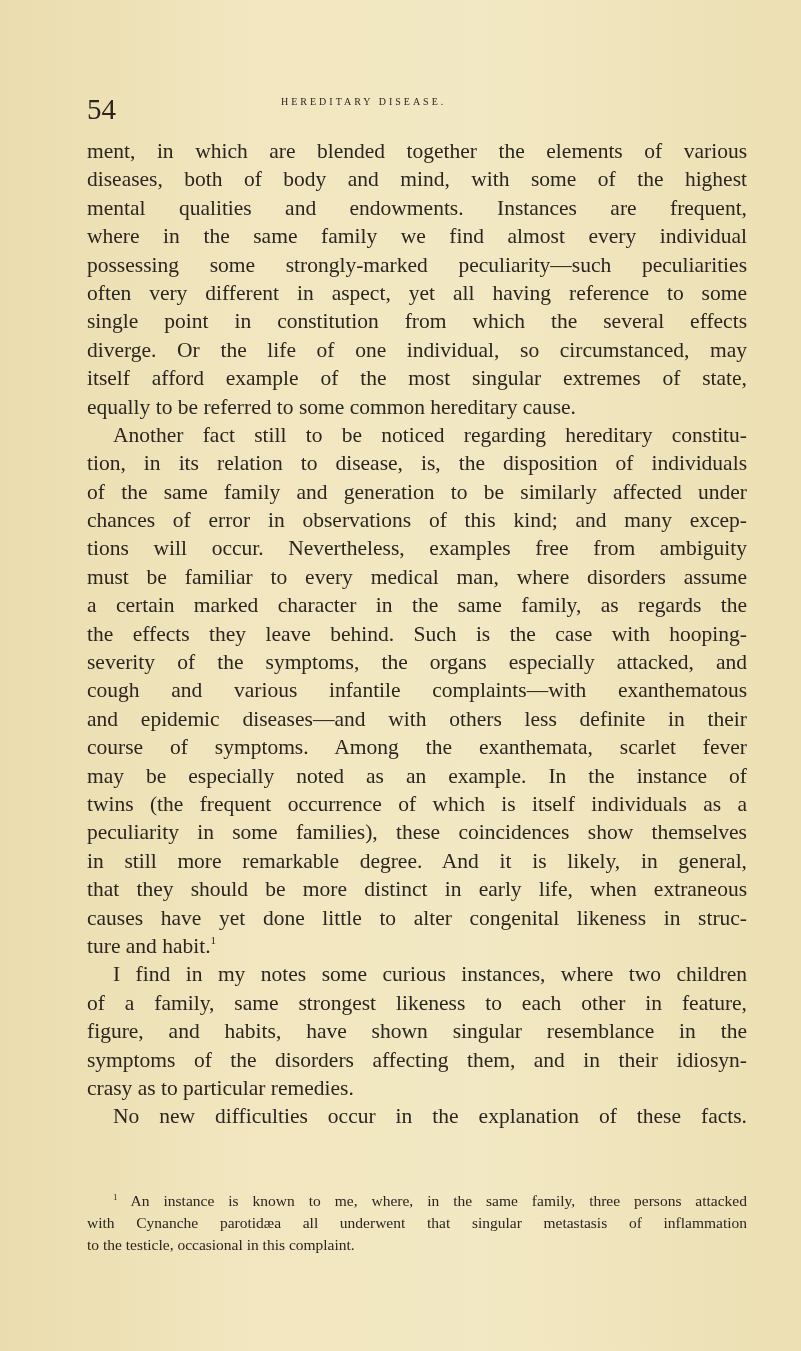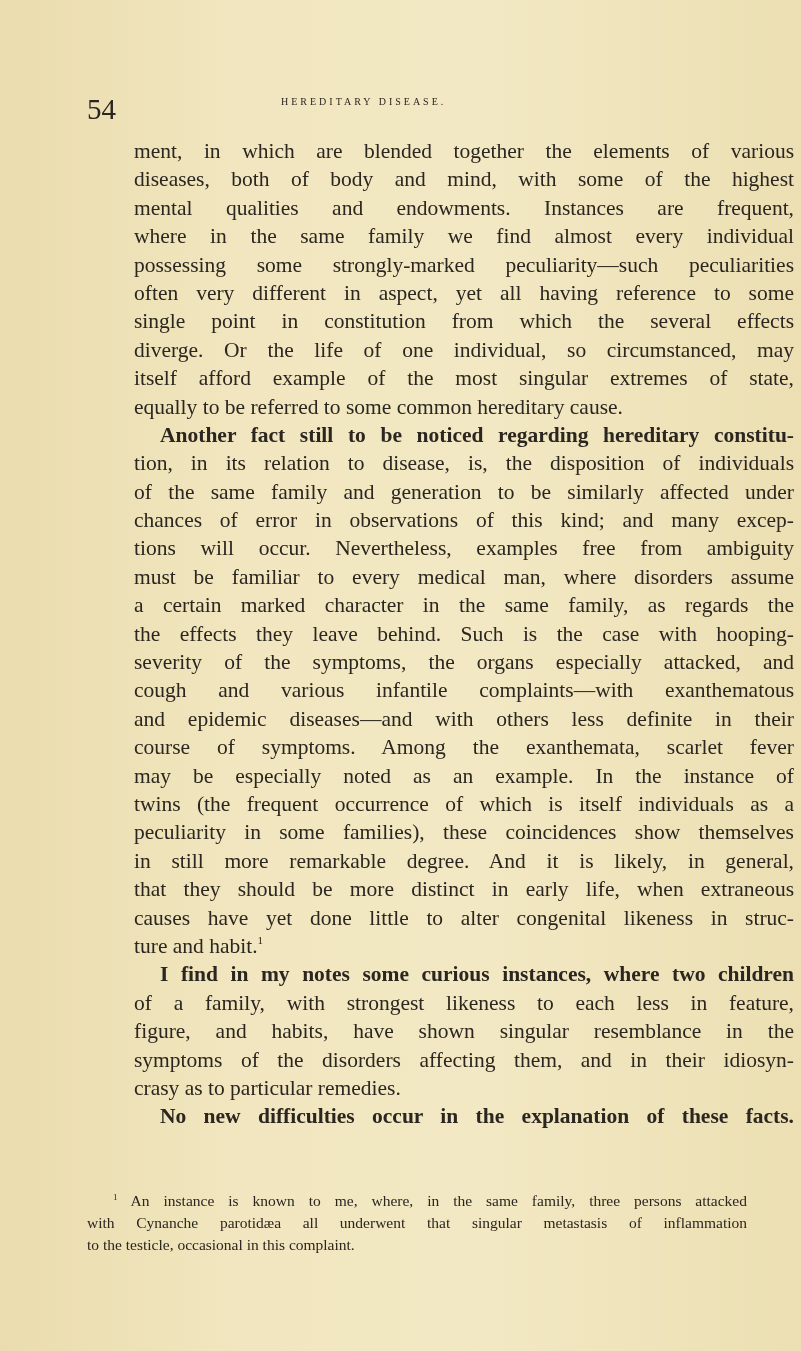--- a/index.html
+++ b/index.html
@@ -16,29 +16,29 @@
       position: absolute; top: 93px; left: 0; width: 660px; height: 24px;
     }
     .page-number {
       position: absolute; left: 0; top: 0; font-size: 29px; letter-spacing: 0;
     }
     .head-title {
       position: absolute; left: 194px; top: 3px; font-size: 10px; letter-spacing: 3px;
       font-family: "Liberation Serif", serif;
     }
     .body-text {
-      position: absolute; top: 137px; left: 0; width: 660px; margin-left: 47px;
+      position: absolute; top: 137px; left: 0; width: 660px;
     }
     .line {
       display: block; height: 28.4px; line-height: 28.4px; font-size: 21.5px;
       white-space: nowrap; text-align: justify; text-align-last: justify;
       width: 660px;
     }
     .line.last { text-align-last: left; }
-    .line.indent { padding-left: 26px; width: 634px; font-weight: bold; }
+    .line.indent { padding-left: 26px; width: 634px; }
     sup.fn { font-size: 11px; vertical-align: 9px; line-height: 0; }
     .footnotes {
       position: absolute; top: 1190px; left: 0; width: 660px;
     }
     .fline {
       display: block; height: 22px; line-height: 22px; font-size: 15.5px;
       white-space: nowrap; text-align: justify; text-align-last: justify; width: 660px;
     }
     .fline.indent { padding-left: 26px; width: 634px; }
     .fline.last { text-align-last: left; }
@@ -77,21 +77,21 @@
     <span class="line">and epidemic diseases—and with others less definite in their</span>
     <span class="line">course of symptoms.  Among the exanthemata, scarlet fever</span>
     <span class="line">may be especially noted as an example.  In the instance of</span>
     <span class="line">twins (the frequent occurrence of which is itself individuals as a</span>
     <span class="line">peculiarity in some families), these coincidences show themselves</span>
     <span class="line">in still more remarkable degree.  And it is likely, in general,</span>
     <span class="line">that they should be more distinct in early life, when extraneous</span>
     <span class="line">causes have yet done little to alter congenital likeness in struc-</span>
     <span class="line last"><span>ture and habit.</span><sup class="fn">1</sup></span>
     <span class="line indent">I find in my notes some curious instances, where two children</span>
-    <span class="line">of a family, with strongest likeness to each less in feature,</span>
+    <span class="line">of a family, same strongest likeness to each other in feature,</span>
     <span class="line">figure, and habits, have shown singular resemblance in the</span>
     <span class="line">symptoms of the disorders affecting them, and in their idiosyn-</span>
     <span class="line last">crasy as to particular remedies.</span>
     <span class="line indent">No new difficulties occur in the explanation of these facts.</span>
   </div>
 
   <div class="footnotes">
     <span class="fline indent"><sup>1</sup> <span>An instance is known to me, where, in the same family, three persons attacked</span></span>
     <span class="fline">with Cynanche parotidæa all underwent that singular metastasis of inflammation</span>
     <span class="fline last">to the testicle, occasional in this complaint.</span>

